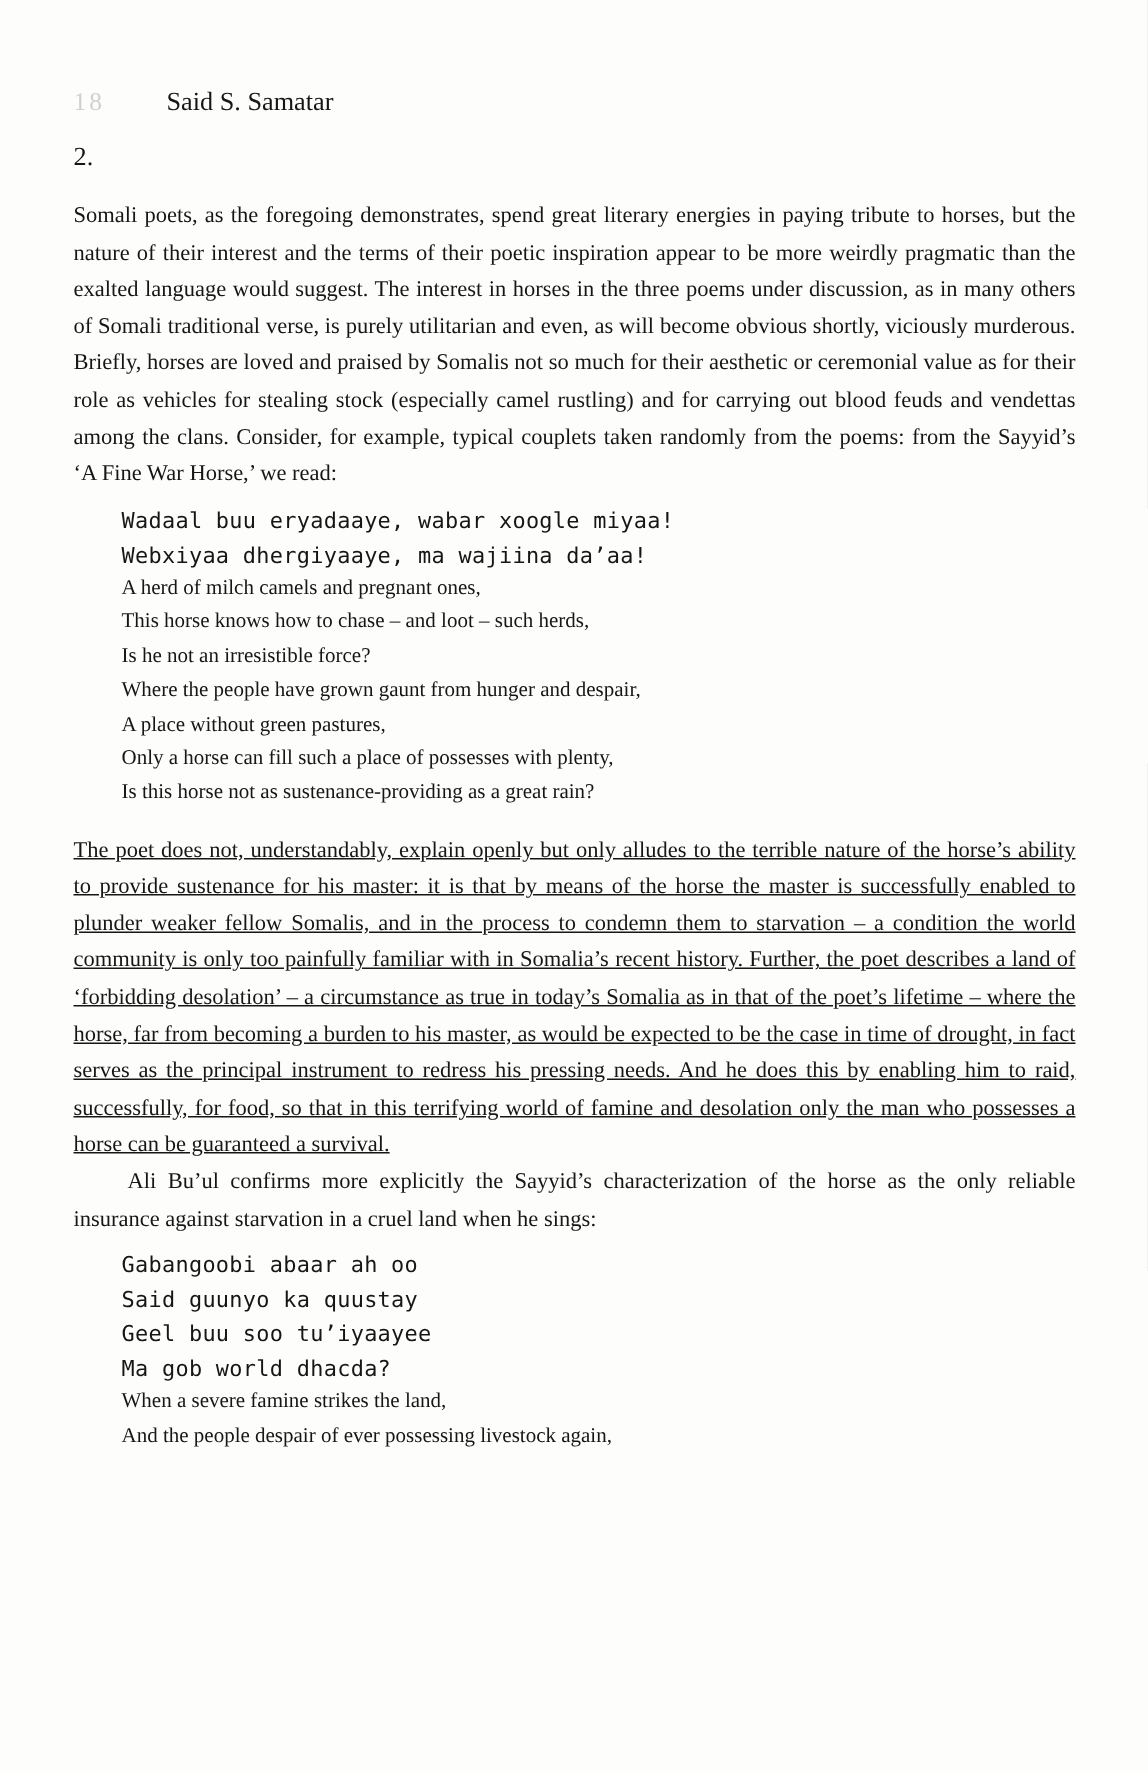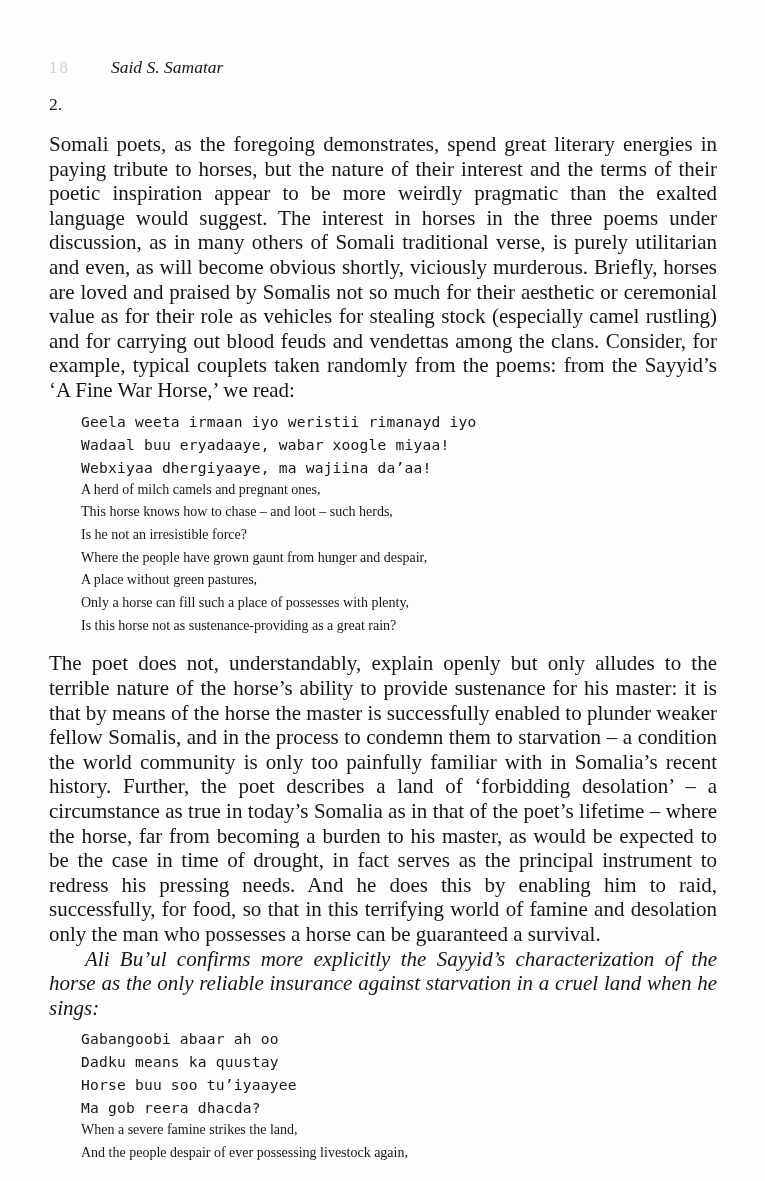--- a/index.html
+++ b/index.html
@@ -27,40 +27,39 @@
     margin-bottom: 14px;
   }
   .page-number {
     width: 62px;
     font-size: 17px;
     color: #9a9a98;
     opacity: 0.45;
     letter-spacing: 2px;
   }
   .running-title {
-    font-style: italic;
   }
   .section-number {
     font-size: 17.5px;
     line-height: 22px;
     margin: 0 0 17px 0;
   }
   p.body-para {
-    font-size: 21px;
+    font-size: 15px;
     line-height: 24.6px;
     text-align: justify;
     margin: 0;
   }
   p.body-para.spaced {
     margin-top: 14px;
+    text-decoration: underline;
   }
   p.body-para.first-indent {
     text-indent: 36px;
     margin-top: 0;
-    font-style: italic;
   }
   .verse-block {
     margin: 7px 0 13px 32px;
   }
   .verse-line.somali {
     font-family: "DejaVu Sans Mono", monospace;
     font-size: 14.6px;
     line-height: 23px;
     letter-spacing: 0.2px;
     white-space: pre;
@@ -79,38 +78,37 @@
   <div class="running-header">
     <span class="page-number">18</span>
     <span class="running-title">Said S. Samatar</span>
   </div>
 
   <div class="section-number">2.</div>
 
   <p class="body-para">Somali poets, as the foregoing demonstrates, spend great literary energies in paying tribute to horses, but the nature of their interest and the terms of their poetic inspiration appear to be more weirdly pragmatic than the exalted language would suggest.  The interest in horses in the three poems under discussion, as in many others of Somali traditional verse, is purely utilitarian and even, as will become obvious shortly, viciously murderous.  Briefly, horses are loved and praised by Somalis not so much for their aesthetic or ceremonial value as for their role as vehicles for stealing stock (especially camel rustling) and for carrying out blood feuds and vendettas among the clans.  Consider, for example, typical couplets taken randomly from the poems: from the Sayyid’s ‘A Fine War Horse,’ we read:</p>
 
   <div class="verse-block">
-    <div class="verse-line somali">Geela weeta irmaan iyo weristii rimanayd iyo</div>
     <div class="verse-line somali">Wadaal buu eryadaaye, wabar xoogle miyaa!</div>
     <div class="verse-line somali">Webxiyaa dhergiyaaye, ma wajiina da’aa!</div>
     <div class="verse-line english">A herd of milch camels and pregnant ones,</div>
     <div class="verse-line english">This horse knows how to chase – and loot – such herds,</div>
     <div class="verse-line english">Is he not an irresistible force?</div>
     <div class="verse-line english">Where the people have grown gaunt from hunger and despair,</div>
     <div class="verse-line english">A place without green pastures,</div>
     <div class="verse-line english">Only a horse can fill such a place of possesses with plenty,</div>
     <div class="verse-line english">Is this horse not as sustenance-providing as a great rain?</div>
   </div>
 
   <p class="body-para spaced">The poet does not, understandably, explain openly but only alludes to the terrible nature of the horse’s ability to provide sustenance for his master: it is that by means of the horse the master is successfully enabled to plunder weaker fellow Somalis, and in the process to condemn them to starvation – a condition the world community is only too painfully familiar with in Somalia’s recent history.  Further, the poet describes a land of ‘forbidding desolation’ – a circumstance as true in today’s Somalia as in that of the poet’s lifetime – where the horse, far from becoming a burden to his master, as would be expected to be the case in time of drought, in fact serves as the principal instrument to redress his pressing needs.  And he does this by enabling him to raid, successfully, for food, so that in this terrifying world of famine and desolation only the man who possesses a horse can be guaranteed a survival.</p>
 
   <p class="body-para first-indent">Ali Bu’ul confirms more explicitly the Sayyid’s characterization of the horse as the only reliable insurance against starvation in a cruel land when he sings:</p>
 
   <div class="verse-block">
     <div class="verse-line somali">Gabangoobi abaar ah oo</div>
-    <div class="verse-line somali">Dadku means ka quustay</div>
-    <div class="verse-line somali">Horse buu soo tu’iyaayee</div>
-    <div class="verse-line somali">Ma gob reera dhacda?</div>
+    <div class="verse-line somali">Said guunyo ka quustay</div>
+    <div class="verse-line somali">Geel buu soo tu’iyaayee</div>
+    <div class="verse-line somali">Ma gob world dhacda?</div>
     <div class="verse-line english">When a severe famine strikes the land,</div>
     <div class="verse-line english">And the people despair of ever possessing livestock again,</div>
   </div>
 
 </div>
 
 </body></html>

